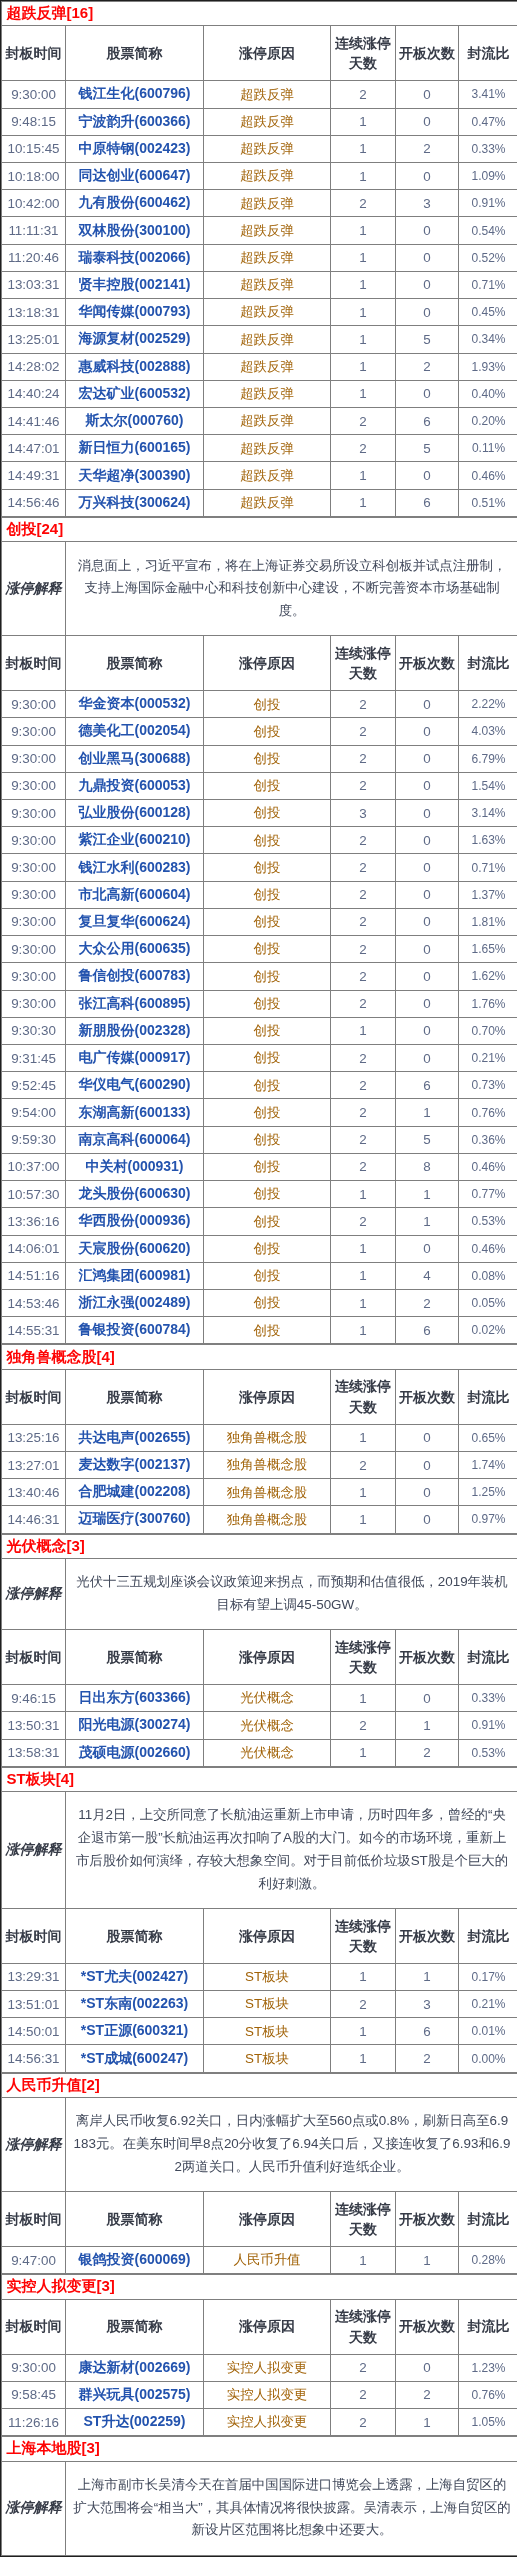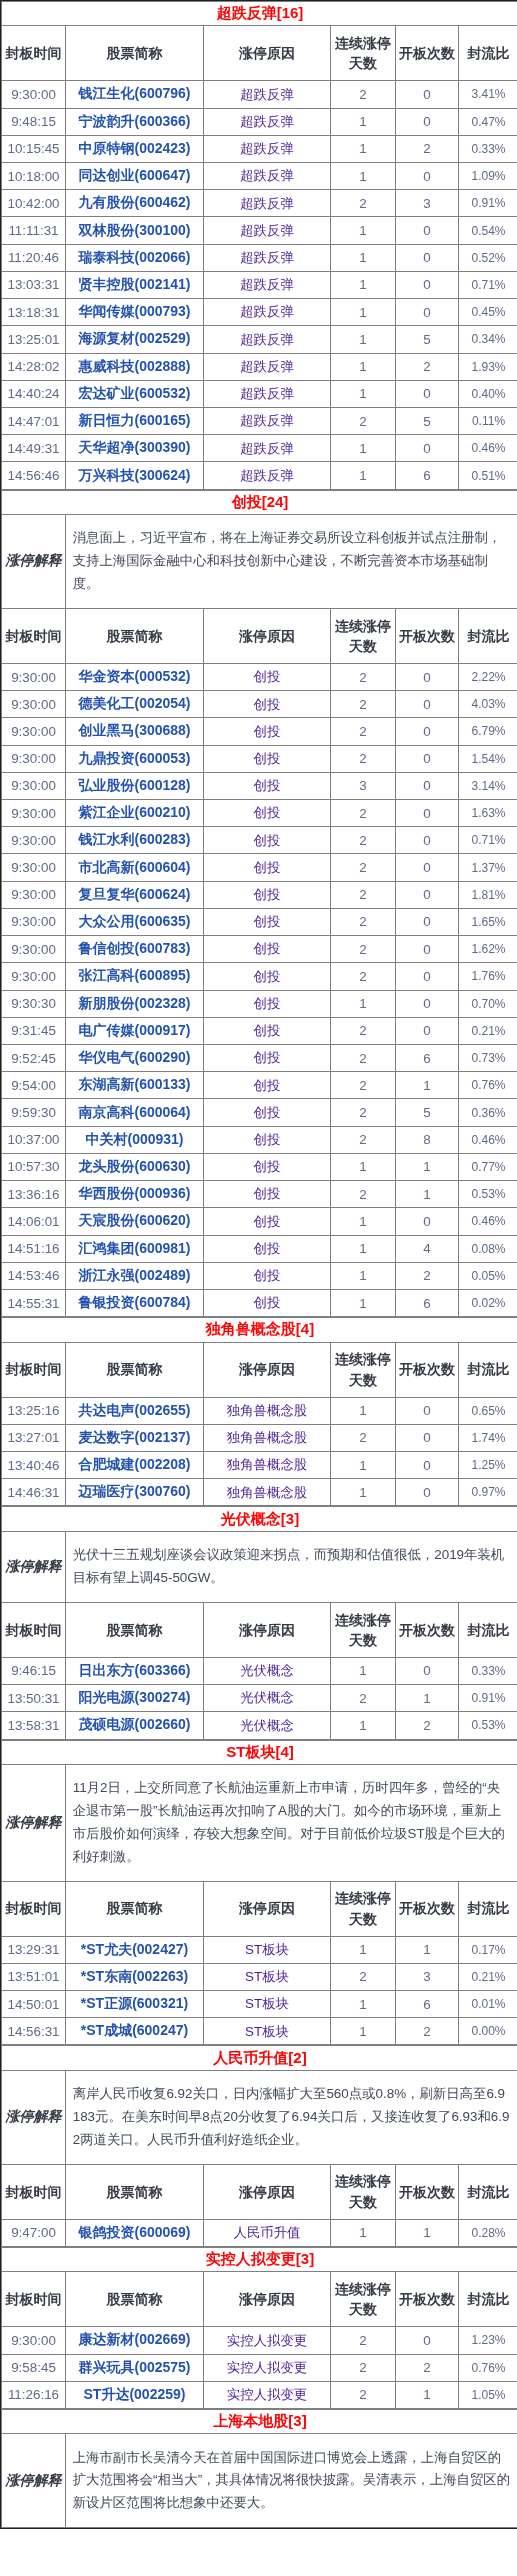--- a/index.html
+++ b/index.html
@@ -7,30 +7,30 @@
   .board{width:515px;border:1.1px solid #1f1f1f;background:#ffffff;}
   table.sec{width:100%;border-collapse:collapse;table-layout:fixed;background:#fff;}
   col.c-time{width:64px;}
   col.c-name{width:138px;}
   col.c-reason{width:127px;}
   col.c-days{width:65px;}
   col.c-opens{width:63px;}
   col.c-ratio{width:60px;}
   td{border:1.1px solid #7f7f7f;background:#fff;text-align:center;vertical-align:middle;
      padding:1.7px 1.1px;word-break:break-all;}
-  td.title-cell{text-align:center;padding:2.2px 4.5px;font-size:15px;font-weight:bold;color:#fe0404;}
+  td.title-cell{text-align:left;padding:2.2px 4.5px;font-size:15px;font-weight:bold;color:#fe0404;}
   td.hdr{font-size:14px;font-weight:bold;color:#363b47;padding:6.7px 1.1px;line-height:1.45;}
   td.time{font-size:13.4px;color:#5e6a87;padding:3.4px 1.1px;}
   td.name{padding:3.4px 1.1px;margin-top:28px;}
   td.name span{font-size:14px;font-weight:bold;color:#2353ae;cursor:pointer;}
-  td.reason{font-size:13.4px;color:#4c1d95;line-height:1.45;padding:3.4px 2.2px;}
+  td.reason{font-size:13.4px;color:#a16207;line-height:1.45;padding:3.4px 2.2px;}
   td.num{font-size:13.4px;color:#5e6a87;}
   td.ratio{font-size:12px;color:#5e6a87;}
   td.expl-label{font-size:14px;font-weight:bold;color:#363b47;font-style:italic;}
-  td.expl-text{text-align:left;font-size:13.4px;color:#40485a;line-height:1.7;padding:12.3px 6.7px;}
+  td.expl-text{text-align:center;font-size:13.4px;color:#40485a;line-height:1.7;padding:12.3px 6.7px;}
 </style>
 </head>
 <body>
 
 <div class="board">
   <table class="sec">
     <colgroup>
       <col class="c-time">
         <col class="c-name">
         <col class="c-reason">
@@ -153,20 +153,28 @@
 
   <tr>
     <td class="time">14:40:24</td>
     <td class="name"><span>宏达矿业(600532)</span></td>
     <td class="reason">超跌反弹</td>
     <td class="num">1</td>
     <td class="num">0</td>
     <td class="ratio">0.40%</td>
   </tr>
 
+  <tr>
+    <td class="time">14:41:46</td>
+    <td class="name"><span>斯太尔(000760)</span></td>
+    <td class="reason">超跌反弹</td>
+    <td class="num">2</td>
+    <td class="num">6</td>
+    <td class="ratio">0.20%</td>
+  </tr>
 
   <tr>
     <td class="time">14:47:01</td>
     <td class="name"><span>新日恒力(600165)</span></td>
     <td class="reason">超跌反弹</td>
     <td class="num">2</td>
     <td class="num">5</td>
     <td class="ratio">0.11%</td>
   </tr>
 

